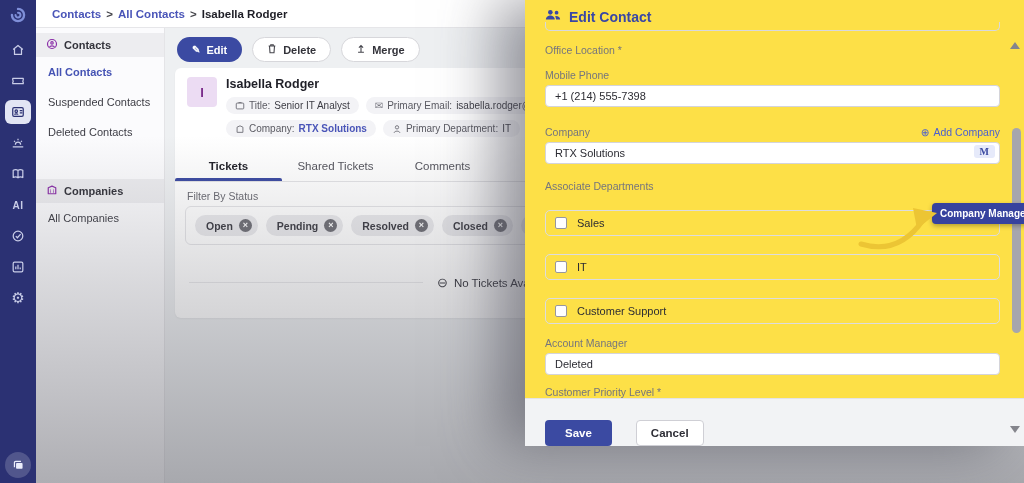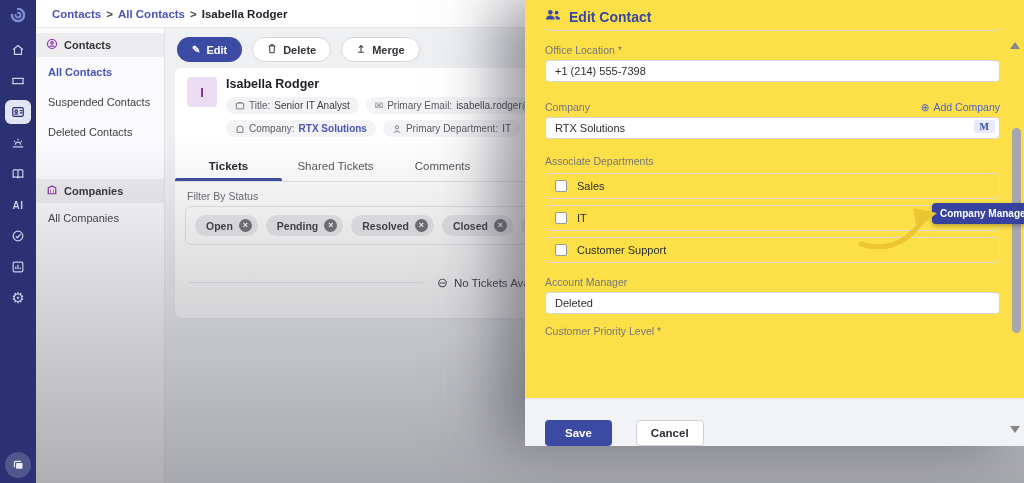--- a/index.html
+++ b/index.html
@@ -96,21 +96,21 @@
   .f-row .f-label { margin:0; }
   .f-input { width:455px; height:22px; border:1px solid #d4d4da; border-radius:4px; padding:0 9px;
              font-size:11px; color:#2c2c33; display:flex; align-items:center; background:#fff; }
   .company-wrap { position:relative; width:455px; margin-top:4px; }
   .m-badge { position:absolute; right:5px; top:3px; background:#e6eafa; color:#3b4aa2;
              font-family:"Liberation Serif", serif; font-weight:bold; font-size:10px;
              padding:1px 6px; border-radius:3px; }
   .add-company { display:inline-flex; align-items:center; gap:4px; color:#4a5fd0; font-size:10.5px;
                  cursor:pointer; }
   .check-row { width:455px; height:26px; border:1px solid #dcdce0; border-radius:5px; display:flex;
-               align-items:center; gap:10px; padding-left:9px; margin-top:6px; }
+               align-items:center; gap:10px; padding-left:9px; margin-top:18px; }
   .checkbox { width:12px; height:12px; border:1.5px solid #97979e; border-radius:2px; background:#fff;
               cursor:pointer; }
   .check-label { font-size:11px; color:#2c2c33; }
 
   .tooltip { position:absolute; left:407px; top:203px; background:#36429e; color:#fff; font-size:10px;
              font-weight:bold; padding:5px 8px; border-radius:4px; white-space:nowrap; z-index:7;
              box-shadow:0 2px 5px rgba(0,0,0,0.3); }
   .arrow-svg { position:absolute; left:328px; top:196px; z-index:7; pointer-events:none; }
 
   
@@ -362,20 +362,21 @@
           </svg>
       </span>
       <span class="panel-title">Edit Contact</span>
     </div>
 
     <div class="panel-body">
       <div class="cut-field"></div>
 
       <div class="f-label">Office Location *</div>
 
+      <div class="f-label">Mobile Phone</div>
       <div class="f-input">+1 (214) 555-7398</div>
 
       <div class="f-row">
         <span class="f-label">Company</span>
         <span class="add-company">
           <span>⊕</span>
           <span>Add Company</span>
         </span>
       </div>
       <div class="company-wrap">

